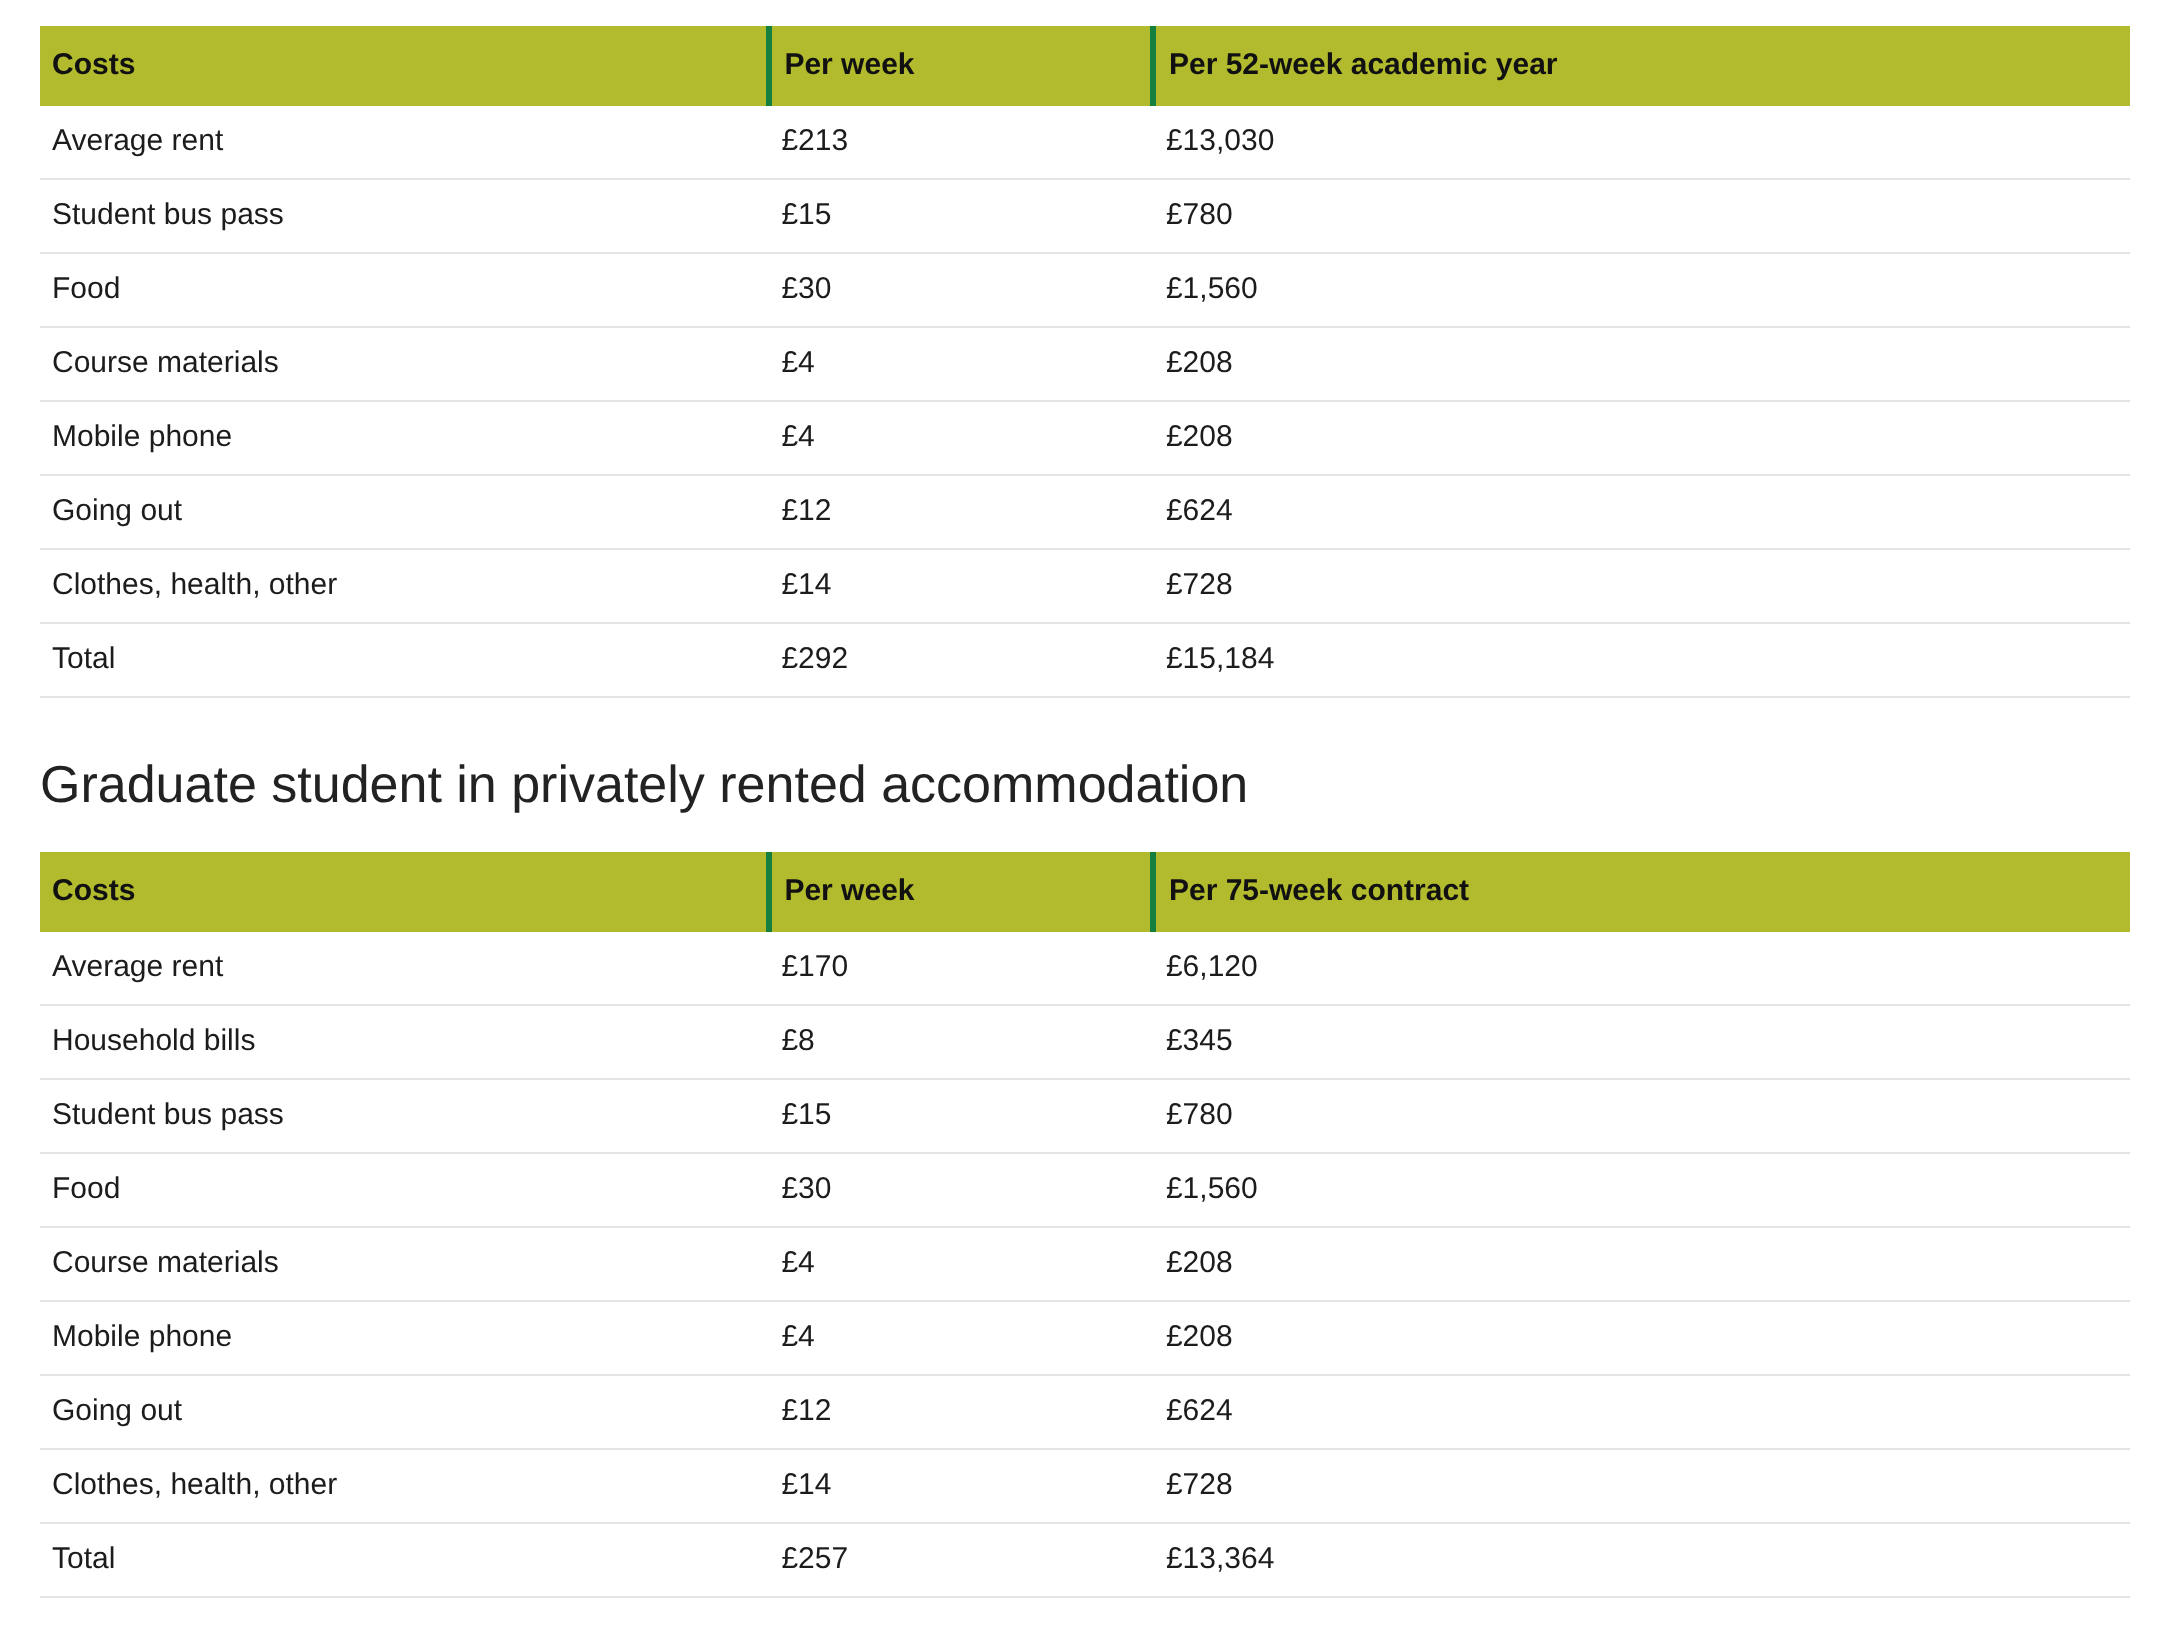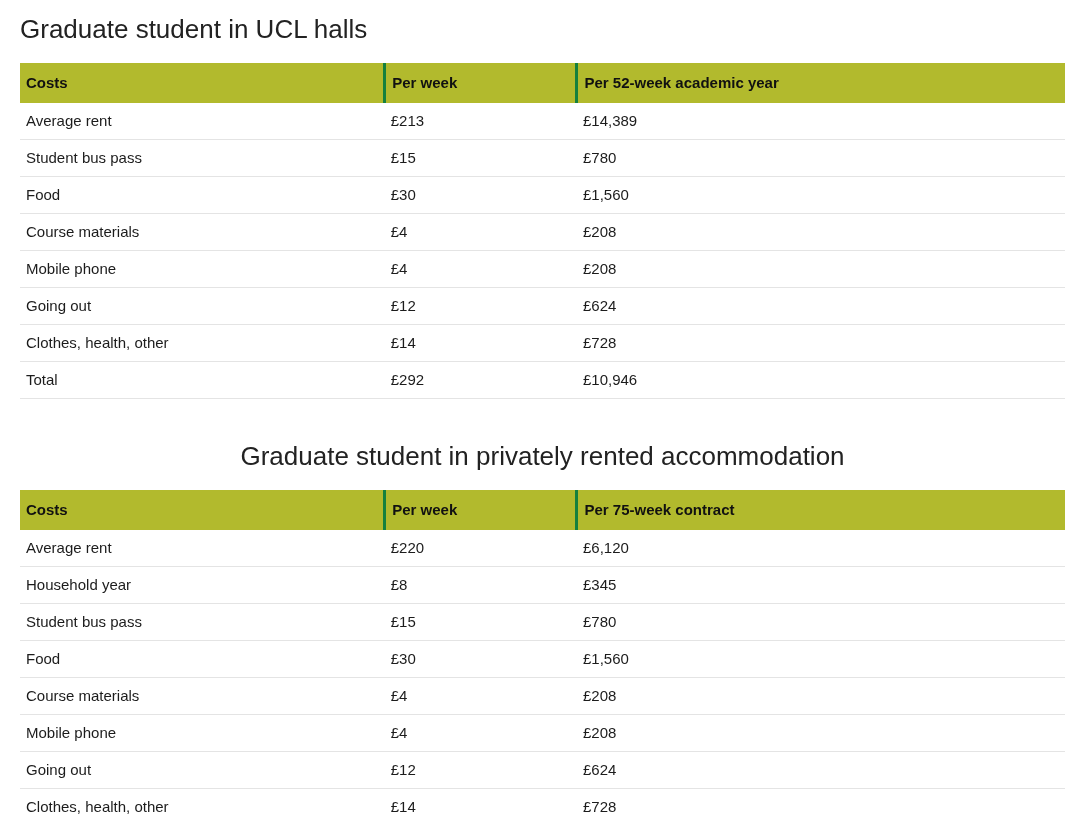--- a/index.html
+++ b/index.html
@@ -28,22 +28,21 @@
   }
   h2.section-title {
     font-size: 26px;
     font-weight: 400;
     color: var(--title-text);
     margin: 0 0 17px 0;
     line-height: 33px;
     letter-spacing: 0;
   }
   section + section h2.section-title {
-    margin-top: 41px;
-    text-align: center;
+    margin-top: 27px;
   }
   table.costs-table {
     width: 100%;
     border-collapse: collapse;
     font-size: 15px;
     table-layout: fixed;
   }
   table.costs-table th {
     background: var(--header-bg);
     color: var(--header-text);
@@ -70,39 +69,38 @@
   col.c1 { width: 34.9%; }
   col.c2 { width: 18.4%; }
   col.c3 { width: 46.7%; }
 </style>
 </head>
 <body>
 
 <div class="wrap">
 
   <section>
-    <h2 class="section-title">Graduate student in UCL halls</h2>
     <table class="costs-table">
       <colgroup>
         <col class="c1">
           <col class="c2">
           <col class="c3">
       </colgroup>
       <thead>
         <tr>
           <th>Costs</th>
           <th>Per week</th>
           <th>Per 52-week academic year</th>
         </tr>
       </thead>
       <tbody>
           <tr>
             <td>Average rent</td>
             <td>£213</td>
-            <td>£14,389</td>
+            <td>£13,030</td>
           </tr>
           <tr>
             <td>Student bus pass</td>
             <td>£15</td>
             <td>£780</td>
           </tr>
           <tr>
             <td>Food</td>
             <td>£30</td>
             <td>£1,560</td>
@@ -123,21 +121,21 @@
             <td>£624</td>
           </tr>
           <tr>
             <td>Clothes, health, other</td>
             <td>£14</td>
             <td>£728</td>
           </tr>
           <tr class="total">
             <td>Total</td>
             <td>£292</td>
-            <td>£10,946</td>
+            <td>£15,184</td>
           </tr>
         </tbody>
     </table>
   </section>
 
   <section>
     <h2 class="section-title">Graduate student in privately rented accommodation</h2>
     <table class="costs-table">
       <colgroup>
         <col class="c1">
@@ -147,25 +145,25 @@
       <thead>
         <tr>
           <th>Costs</th>
           <th>Per week</th>
           <th>Per 75-week contract</th>
         </tr>
       </thead>
       <tbody>
           <tr>
             <td>Average rent</td>
-            <td>£220</td>
+            <td>£170</td>
             <td>£6,120</td>
           </tr>
           <tr>
-            <td>Household year</td>
+            <td>Household bills</td>
             <td>£8</td>
             <td>£345</td>
           </tr>
           <tr>
             <td>Student bus pass</td>
             <td>£15</td>
             <td>£780</td>
           </tr>
           <tr>
             <td>Food</td>

